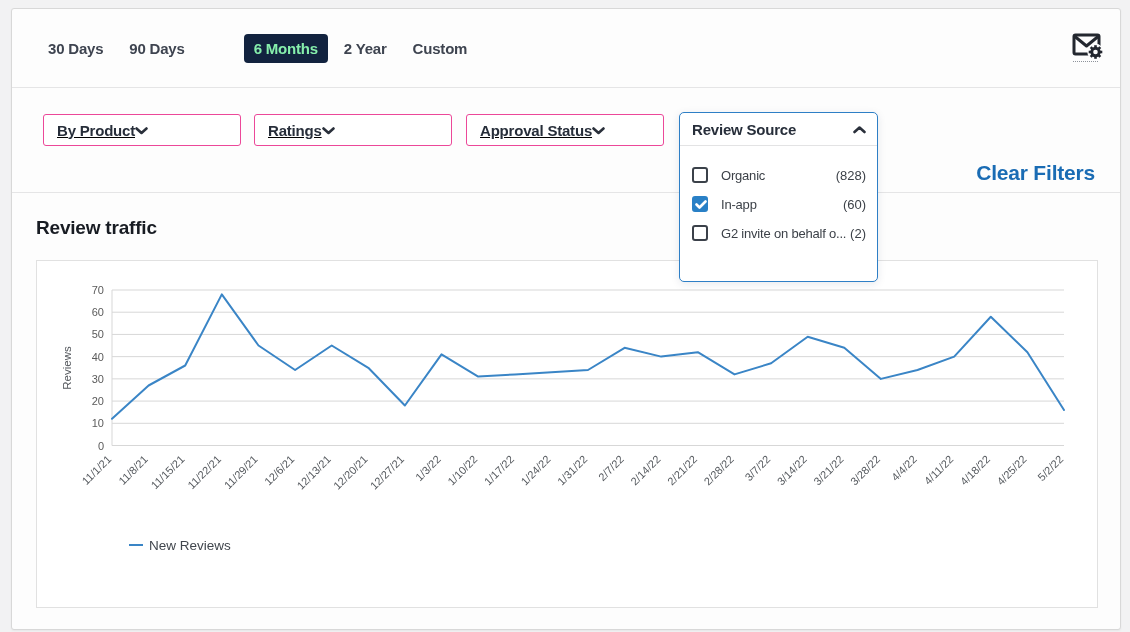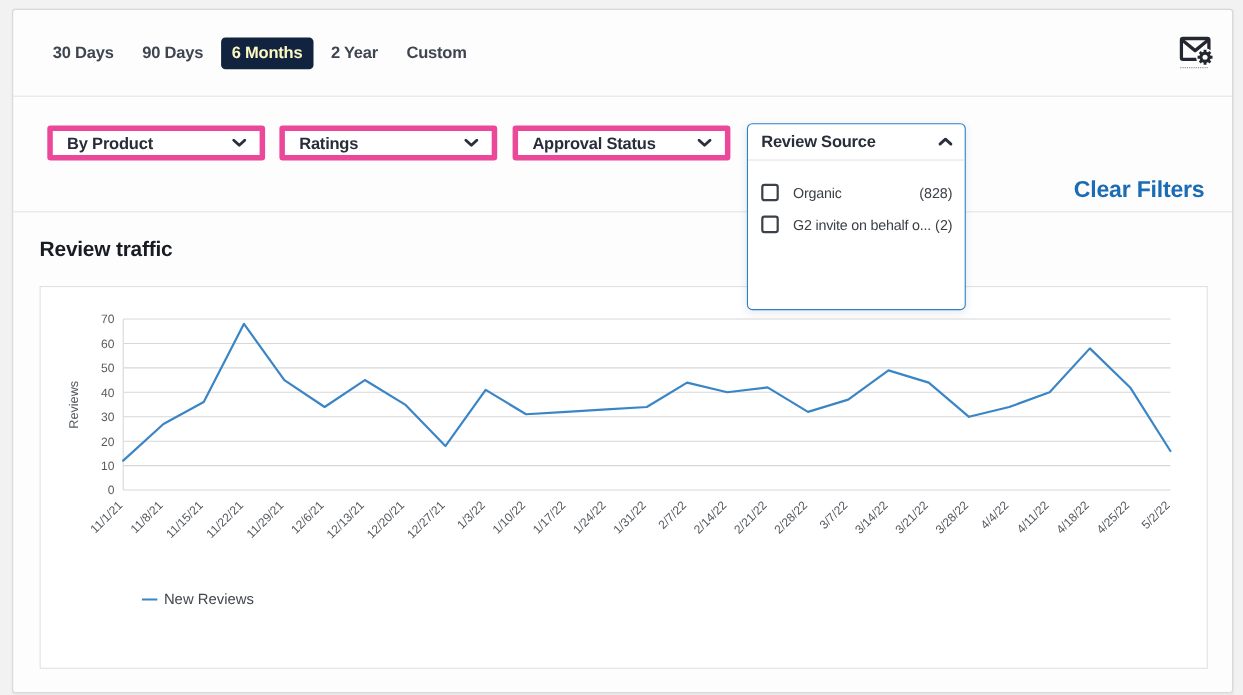--- a/index.html
+++ b/index.html
@@ -14,30 +14,30 @@
     background:#fdfdfd; border:1px solid #d8d8d8; border-radius:3px;
     box-shadow:0 1px 2px rgba(0,0,0,0.05);
   }
   
   .tabbar { position:absolute; left:26px; top:25px; height:29px; display:flex; gap:6px; }
   .tab {
     height:29px; line-height:29px; padding:0 10px; border-radius:4px;
     font-size:15px; font-weight:700; color:#3e4450; letter-spacing:-0.2px;
     cursor:pointer; white-space:nowrap;
   }
-  .tab.selected { background:#12233f; color:#fef9c3; }
+  .tab.selected { background:#12233f; color:#86efac;margin-left:43px; }
   .mail-btn { position:absolute; left:1060px; top:23px; width:32px; height:32px; cursor:pointer; }
   .mail-btn .underline { position:absolute; left:1px; top:29px; width:25px; border-bottom:1px dotted #8e939b; }
   .tab-divider { position:absolute; left:0; top:78px; width:100%; border-bottom:1px solid #e5e5e6; }
   
   .dd {
     position:absolute; top:105px; width:198px; height:32px;
-    background:#fff; border:5px solid #ec4899; border-radius:3px;
-    display:flex; align-items:center; justify-content:space-between;
-    padding:0 12px 0 13px; cursor:pointer;
+    background:#fff; border:1px solid #ec4899; border-radius:3px;
+    display:flex; align-items:center; 
+    padding:0 12px 0 13px; cursor:pointer;text-decoration:underline;
   }
   .dd .dd-label { font-size:15px; font-weight:700; color:#272e3a; letter-spacing:-0.2px; }
   .filter-divider { position:absolute; left:0; top:183px; width:100%; border-bottom:1px solid #e5e5e6; }
   .clear-filters {
     position:absolute; top:152px; right:25px;
     font-size:21px; font-weight:700; color:#1a6cb4; letter-spacing:-0.2px; cursor:pointer;
   }
   
   .panel {
     position:absolute; left:667px; top:103px; width:199px; height:170px;
@@ -149,20 +149,29 @@
       </span>
     </div>
     <div class="panel-divider"></div>
     <div class="panel-list">
       <div class="opt-row">
         <span class="cbx">
           
         </span>
         <span class="opt-label">Organic</span>
         <span class="opt-count">(828)</span>
+      </div>
+      <div class="opt-row">
+        <span class="cbx checked">
+          <svg width="12" height="10" viewBox="0 0 12 10">
+              <path d="M1.5 4.5 L4.5 7.5 L10.5 1.5" fill="none" stroke="#fff" stroke-width="2.6" stroke-linecap="round" stroke-linejoin="round"></path>
+            </svg>
+        </span>
+        <span class="opt-label">In-app</span>
+        <span class="opt-count">(60)</span>
       </div>
       <div class="opt-row">
         <span class="cbx">
           
         </span>
         <span class="opt-label">G2 invite on behalf o...</span>
         <span class="opt-count">(2)</span>
       </div>
     </div>
   </div>

